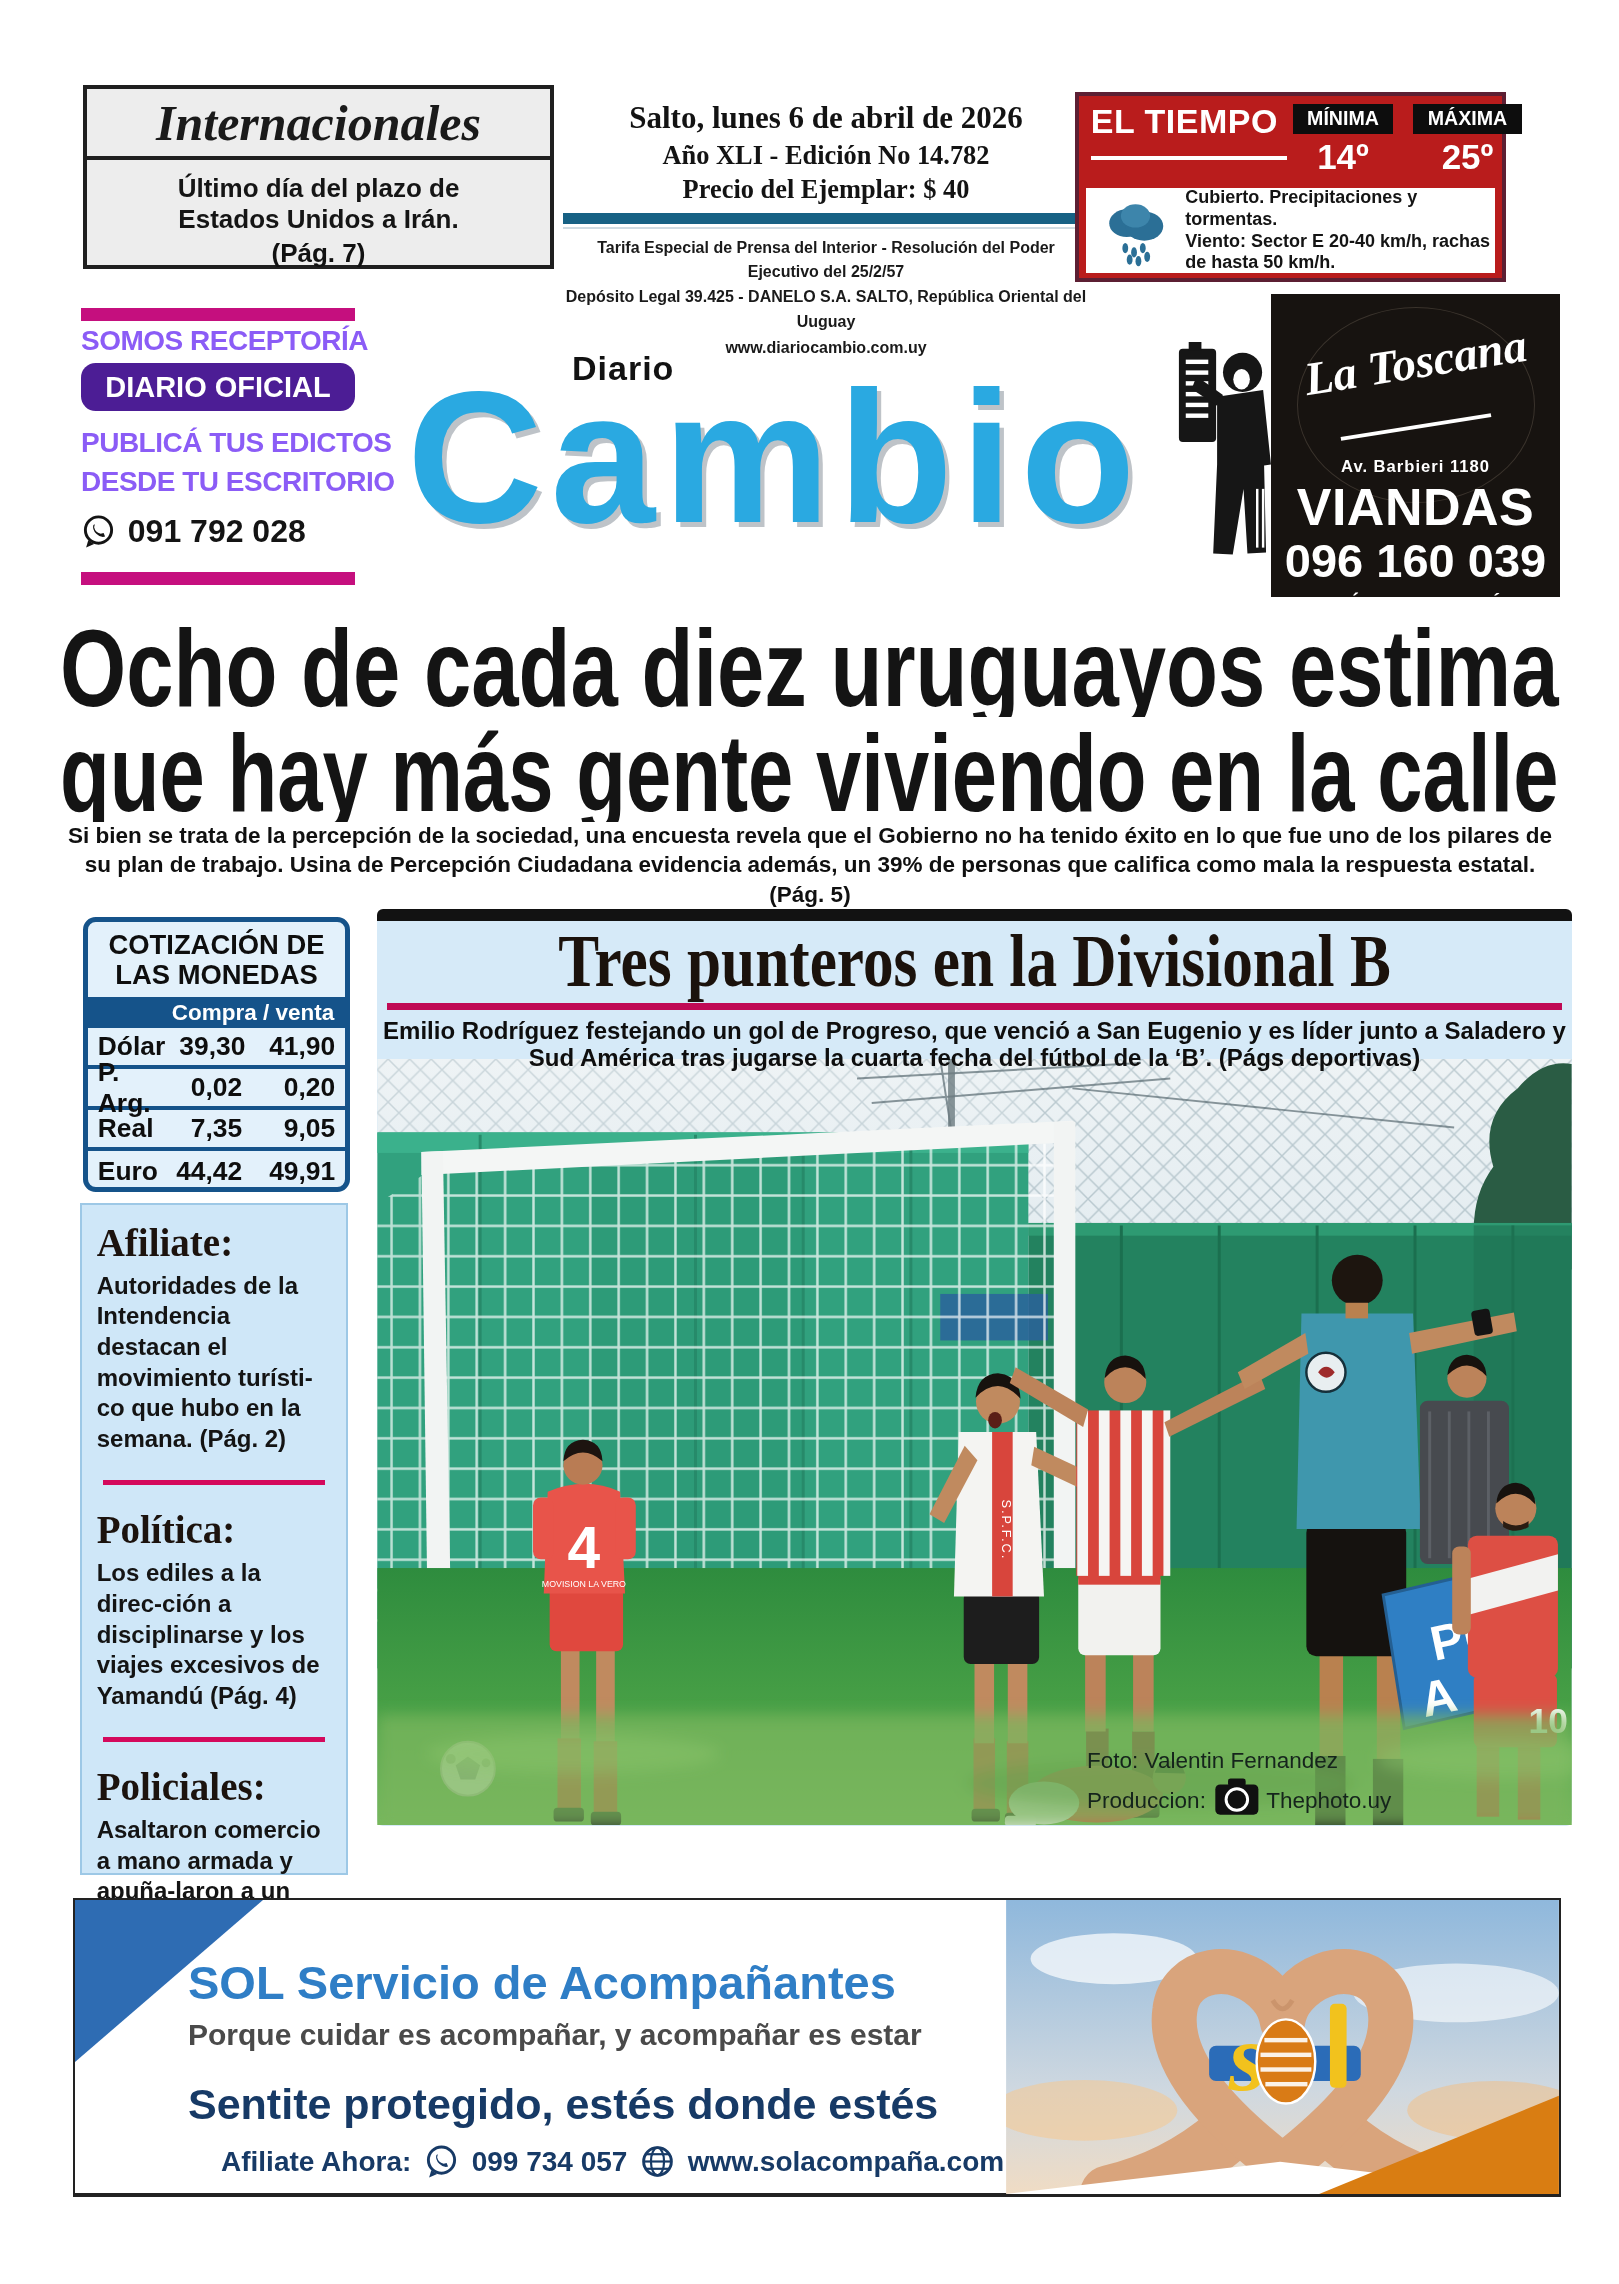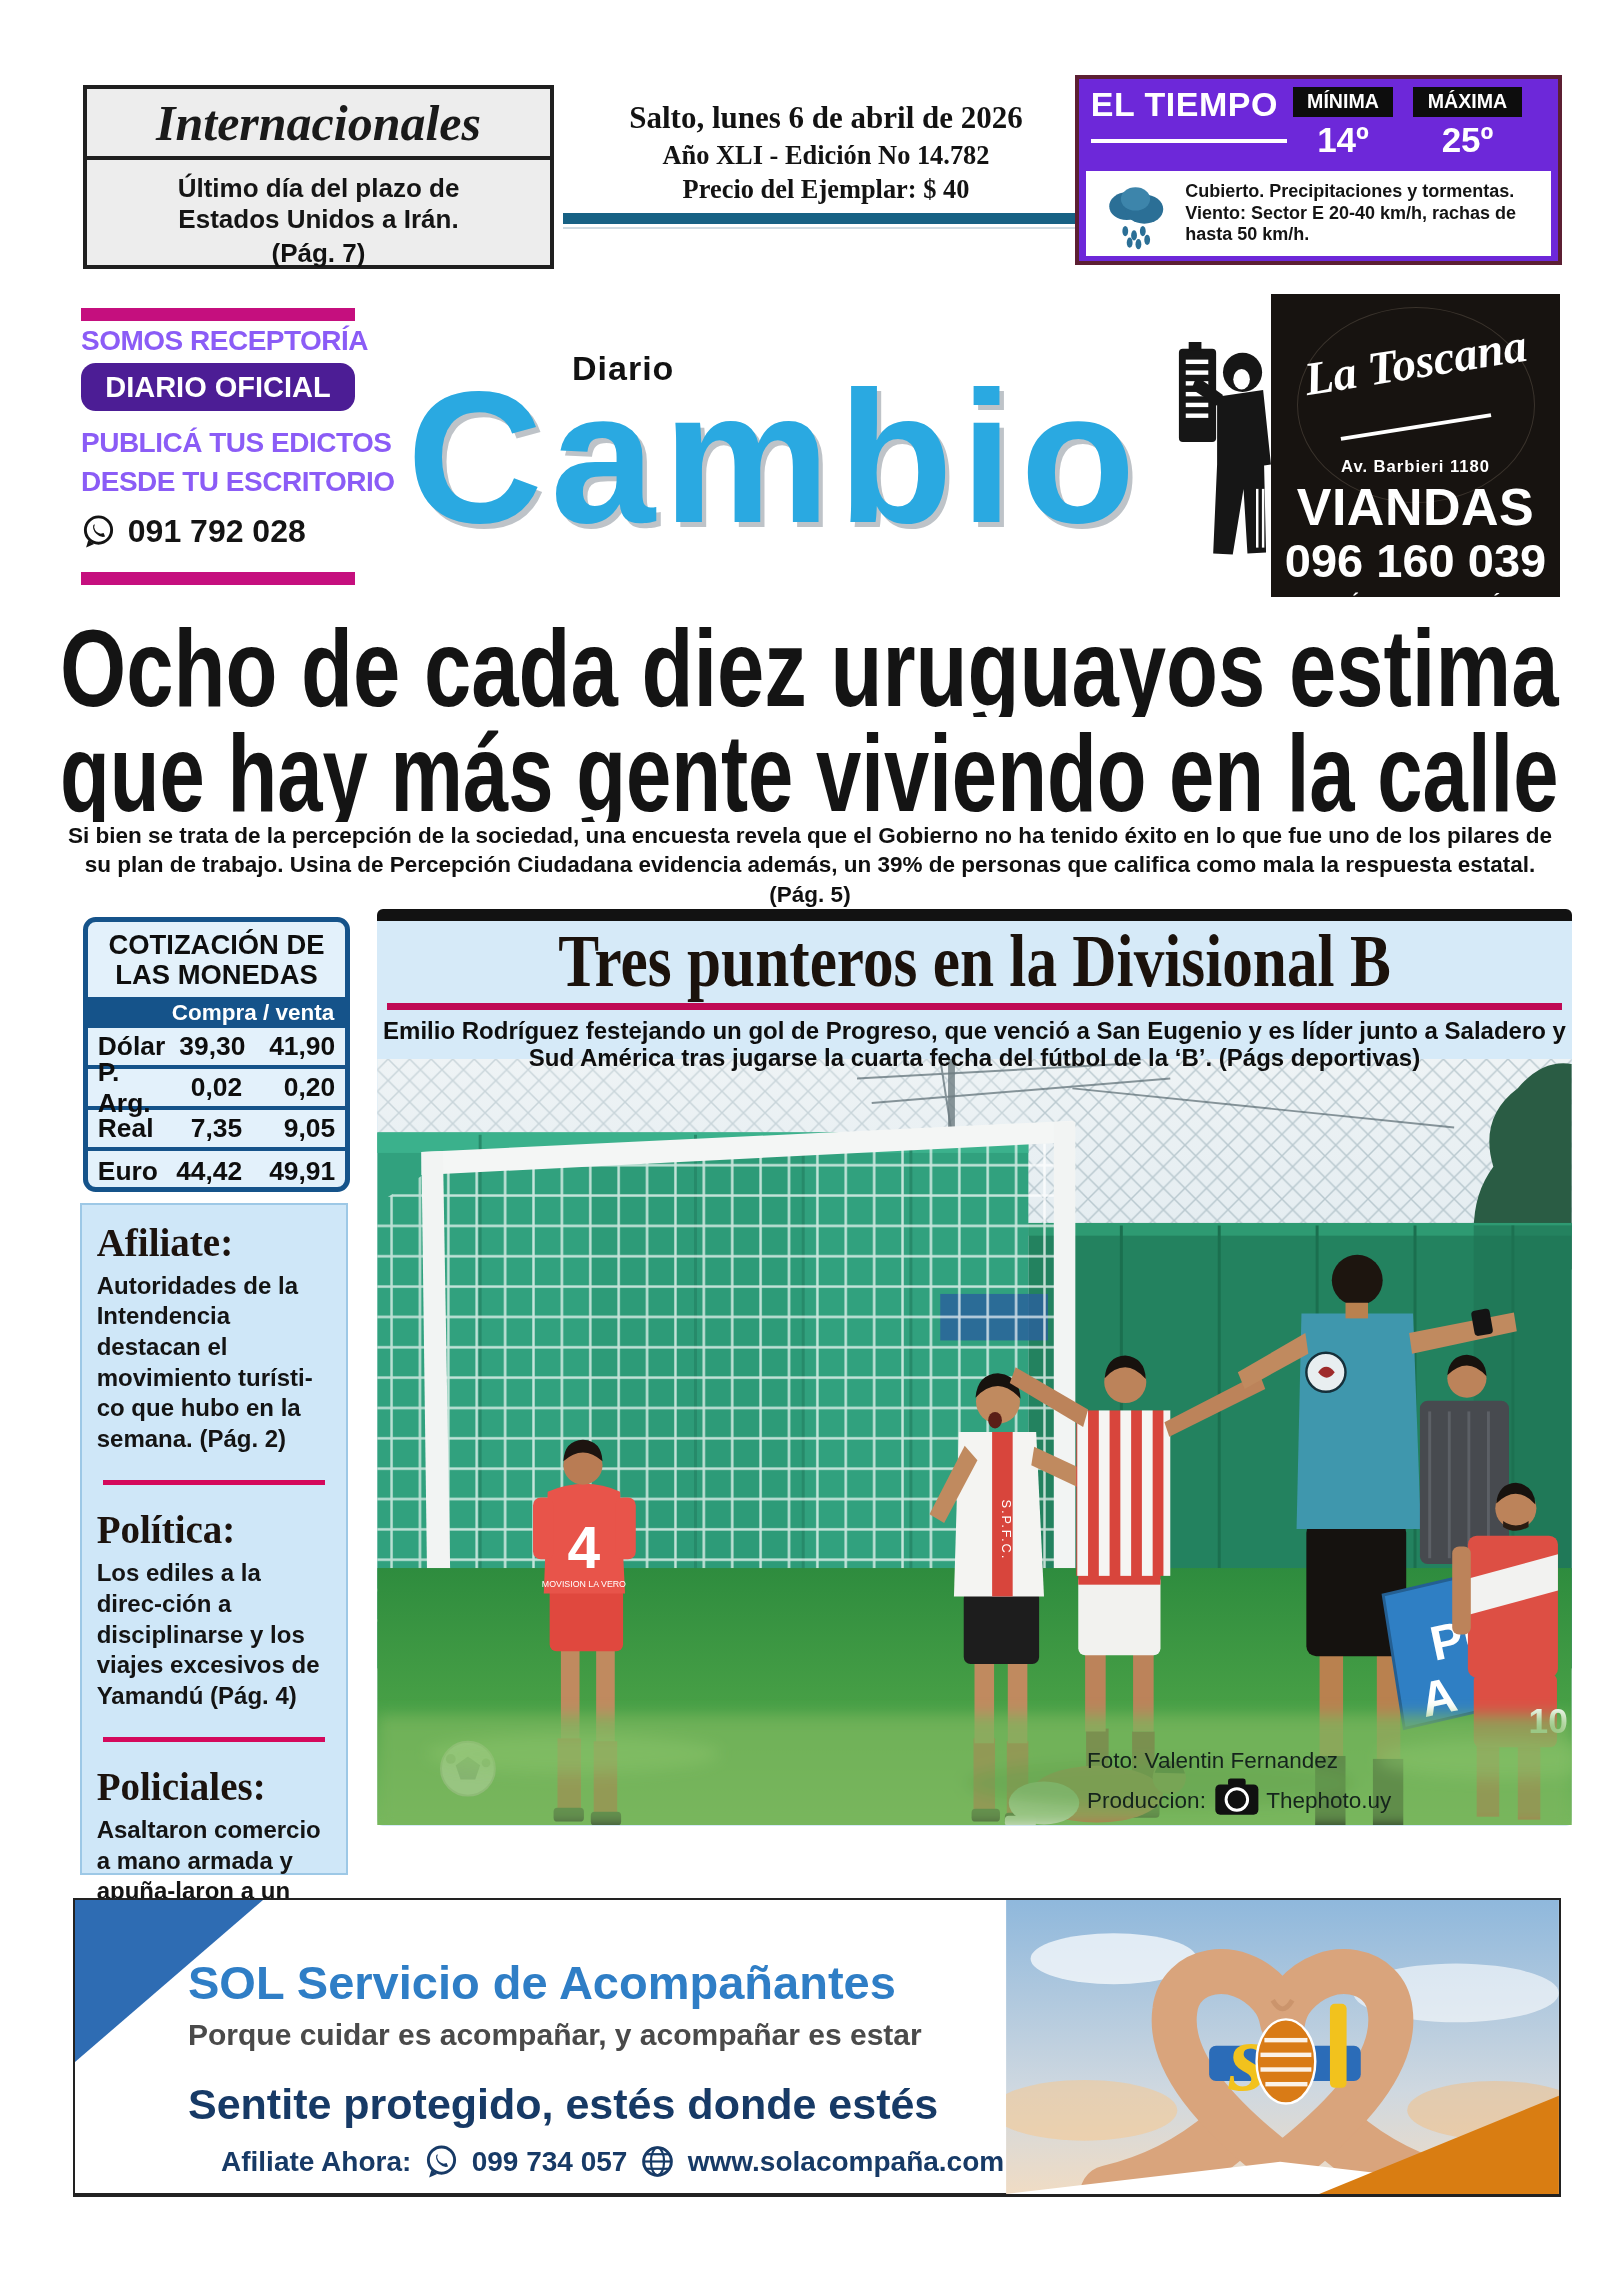--- a/index.html
+++ b/index.html
@@ -18,21 +18,21 @@
   .dateline{left:563px;top:100px;width:526px;text-align:center;font-family:"Liberation Serif",serif;color:#131313;}
   .dl-date{font-weight:700;font-size:31px;}
   .dl-ed{font-weight:700;font-size:26.4px;margin-top:3.9px;}
   .dl-price{font-weight:700;font-size:26.4px;margin-top:2.9px;}
   .dl-bar{height:11.8px;background:#176184;margin-top:7.8px;}
   .dl-bar2{height:2px;background:#cfdbe2;margin-top:2.4px;}
   .legal{font-family:"Liberation Sans",sans-serif;font-weight:700;font-size:16px;line-height:1.55;margin-top:6.9px;color:#1a1a1a;}
   .legal .web{margin-top:1px;}
 
   
-  .weather{left:1075px;top:75px;width:487px;height:190px;background:#6d28d9;border:4.4px solid #5c1f33;}
+  .weather{left:1075px;top:92px;width:431px;height:190px;background:#b91c1c;border:4.4px solid #5c1f33;}
   .wt-title{position:absolute;left:11.8px;top:5.9px;color:#fff;font-weight:800;font-size:34px;letter-spacing:0.5px;}
   .wt-underline{position:absolute;left:11.8px;top:60px;width:196px;height:4.4px;background:#fff;}
   .wt-lbl{position:absolute;top:7.8px;height:30px;background:#0d0d0d;color:#fff;font-weight:800;font-size:19.6px;display:flex;align-items:center;justify-content:center;}
   .wt-lbl.min{left:214px;width:100px;}
   .wt-lbl.max{left:334px;width:109px;}
   .wt-temp{position:absolute;top:41px;color:#fff;font-weight:800;font-size:35px;text-align:center;}
   .wt-temp.min{left:214px;width:100px;}
   .wt-temp.max{left:334px;width:109px;}
   .wt-panel{position:absolute;left:6.9px;right:6.9px;top:92px;height:85px;background:#fff;display:flex;align-items:center;}
   .wt-icon{width:73px;height:73px;margin-left:12.7px;flex:0 0 auto;}
@@ -113,20 +113,25 @@
     <div class="intl-body">Último día del plazo de Estados Unidos a Irán.</div>
     <div class="intl-page">(Pág. 7)</div>
   </div>
 
   <div class="abs dateline">
     <div class="dl-date">Salto, lunes 6 de abril de 2026</div>
     <div class="dl-ed">Año XLI - Edición No 14.782</div>
     <div class="dl-price">Precio del Ejemplar: $ 40</div>
     <div class="dl-bar"></div>
     <div class="dl-bar2"></div>
+    <div class="legal">
+      <div>Tarifa Especial de Prensa del Interior - Resolución del Poder Ejecutivo del 25/2/57</div>
+      <div>Depósito Legal 39.425 - DANELO S.A. SALTO, República Oriental del Uuguay</div>
+      <div class="web">www.diariocambio.com.uy</div>
+    </div>
   </div>
 
   <div class="abs weather">
     <div class="wt-title">EL TIEMPO</div>
     <div class="wt-underline"></div>
     <div class="wt-lbl min">MÍNIMA</div>
     <div class="wt-lbl max">MÁXIMA</div>
     <div class="wt-temp min">14º</div>
     <div class="wt-temp max">25º</div>
     <div class="wt-panel">

